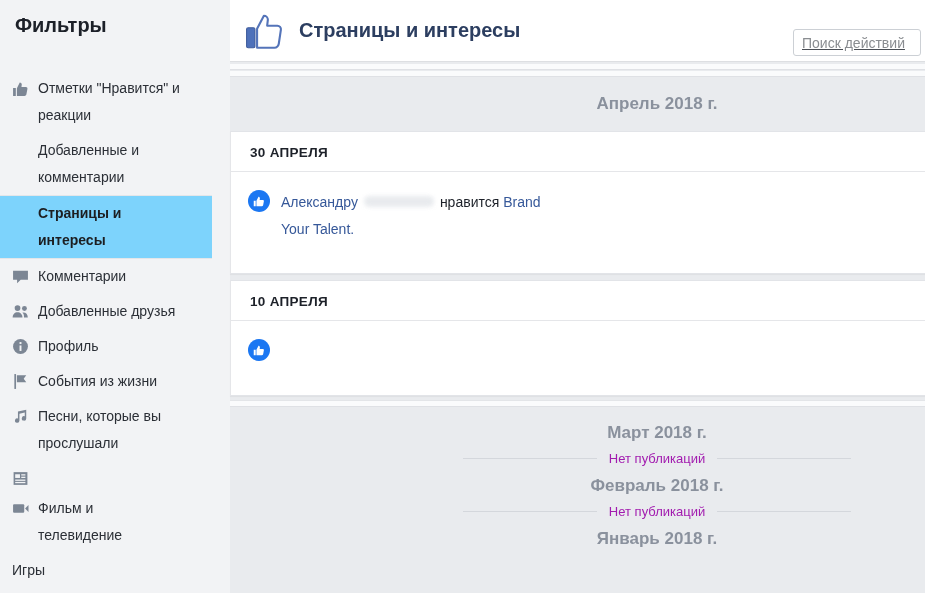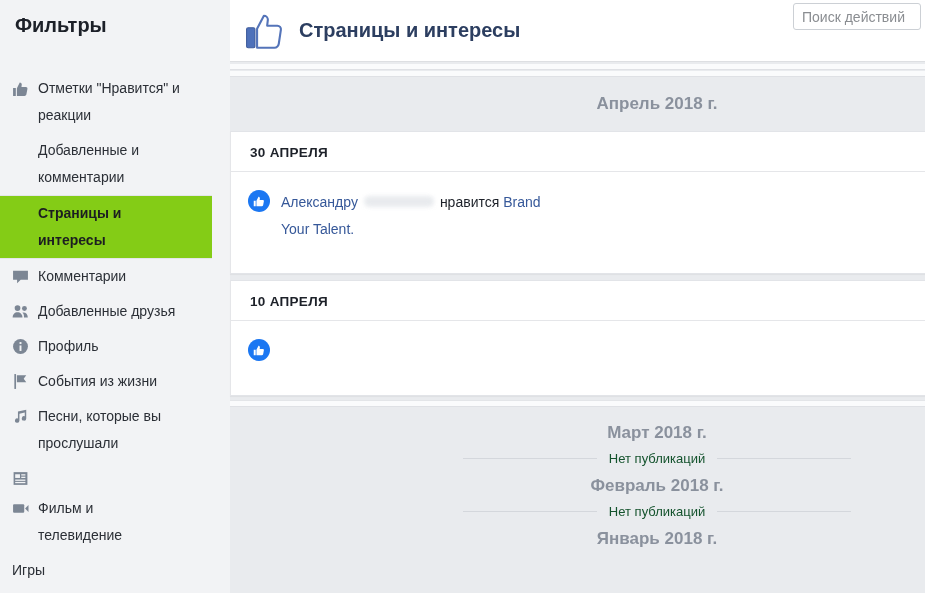--- a/index.html
+++ b/index.html
@@ -27,21 +27,21 @@
     padding:4px 10px 4px 12px;
     font-size:14px; line-height:27px; color:#2b2f36;
     cursor:pointer;
   }
   .sidebar-item .s-icon {
     width:17px; height:17px; margin-top:5px; color:#7c8694;
   }
   .sidebar-item .s-icon svg { width:17px; height:17px; display:block; }
   .sidebar-item .s-label { white-space:pre-line; }
   .sidebar-item.selected {
-    background:#84cc16;
+    background:#7dd3fc;
     border-top:1px solid #e4e6e9; border-bottom:1px solid #e4e6e9;
     font-weight:bold; color:#1c1e21;
     width:212px;
   }
 
   
   .main {
     position:absolute; left:230px; top:0; width:854px; height:593px;
   }
   .main-header {
@@ -117,21 +117,21 @@
   .month-label {
     font-size:17px; font-weight:bold; color:#8a919d;
     line-height:26px; margin:7px 0 4px;
   }
   .no-posts {
     width:388px; margin:5px auto 4px;
     display:flex; align-items:center;
   }
   .no-posts .rule { flex:1; height:1px; background:#d4d7dc; }
   .no-posts .np-text {
-    padding:0 12px; font-size:13px; color:#14532d; white-space:nowrap;
+    padding:0 12px; font-size:13px; color:#a21caf; white-space:nowrap;
   }
 </style>
 </head>
 <body>
 
 <div class="sidebar">
   <div class="sidebar-title">Фильтры</div>
   <ul class="sidebar-list">
 
     <li class="sidebar-item">
@@ -296,13 +296,13 @@
     <div class="no-posts">
       <span class="rule"></span>
       <span class="np-text">Нет публикаций</span>
       <span class="rule"></span>
     </div>
     <div class="month-label">Январь 2018 г.</div>
   </div>
 
 </div>
 
-<input class="search-box" style="position: absolute; left: 793px; top: 3px;" placeholder="Поиск действий">
+<input class="search-box" style="position: absolute; left: 793px; top: 29px; text-decoration: underline;" placeholder="Поиск действий">
 
 </body></html>

